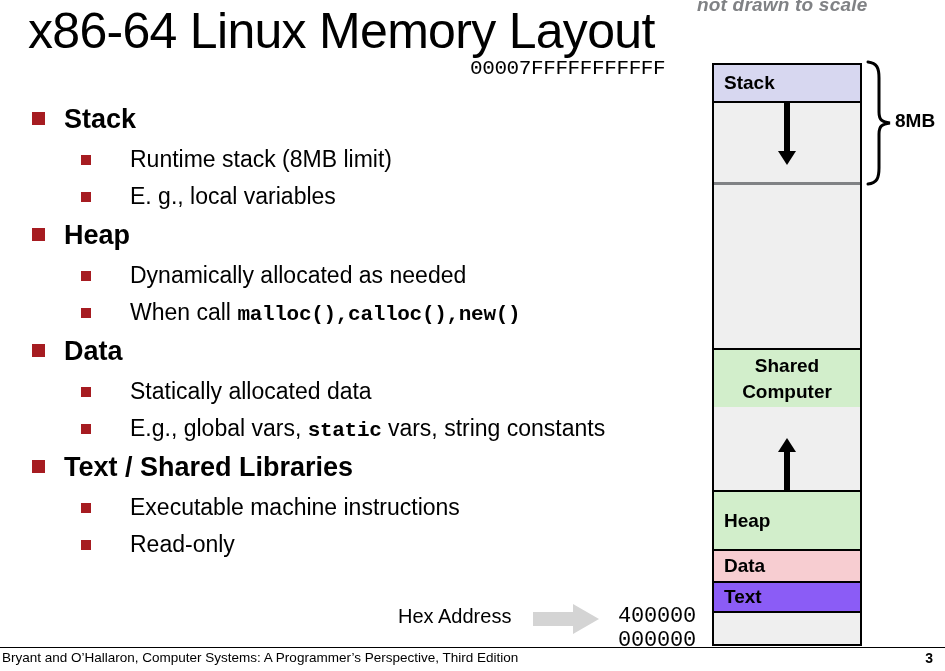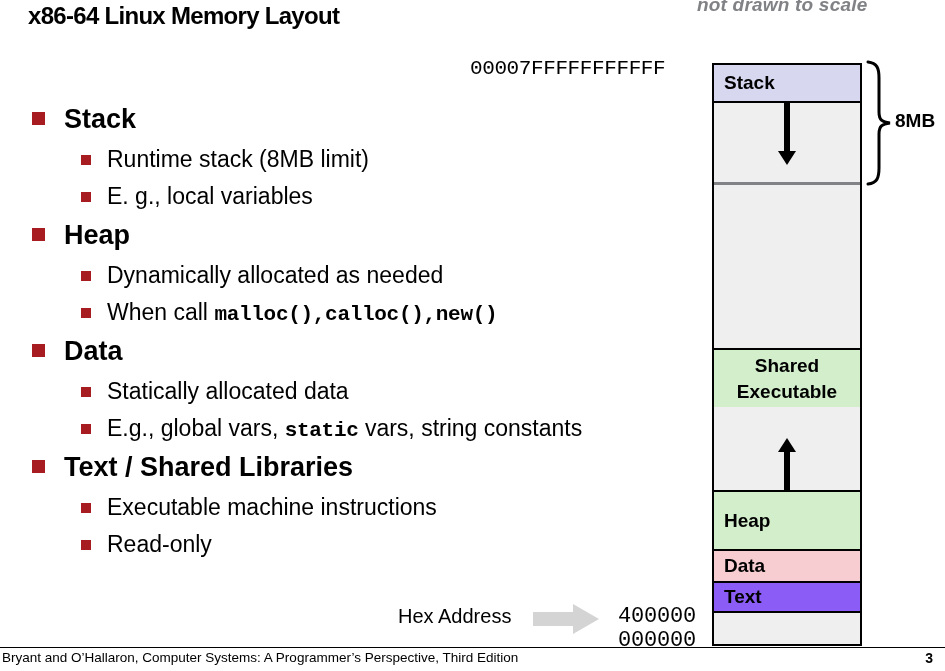--- a/index.html
+++ b/index.html
@@ -20,22 +20,22 @@
     font-size:19px;
     font-weight:bold;
     font-style:italic;
     color:#808285;
     letter-spacing:.2px;
     white-space:nowrap;
   }
   .title{
     position:absolute;
     left:28px; top:2px;
-    font-size:24px;
-    font-weight:bold;
+    font-size:50px;
+    font-weight:normal;
     letter-spacing:-0.7px;
     white-space:nowrap;
   }
   .top-address{
     position:absolute;
     left:470px; top:57px;
     font-family:"Liberation Mono", monospace;
     font-size:21px;
     font-weight:normal;
     letter-spacing:-0.4px;
@@ -65,21 +65,21 @@
     display:flex; align-items:flex-start;
     margin:0 0 2px 0;
     height:35px;
     padding-left:49px;
   }
   .lvl2 .sq{
     width:10px;height:10px;background:#A61C21;
     margin-top:13px;margin-right:16px;flex:0 0 auto;
   }
   .lvl2 .txt{
-    font-size:23px;line-height:35px;white-space:nowrap;
+    font-size:23px;line-height:35px;white-space:nowrap;margin-left:23px;
   }
   .mono{
     font-family:"Liberation Mono", monospace;
     font-size:21px;
     font-weight:bold;
     letter-spacing:-0.3px;
   }
 
   
   .diagram{
@@ -271,21 +271,21 @@
   <div class="diagram">
     <div class="blk b-stack lbl-left">
       <span>Stack</span>
     </div>
     <div class="blk b-gap1"></div>
     <div class="arrow-down"></div>
     <div class="grayline"></div>
     <div class="blk b-gap2"></div>
     <div class="blk b-shlib lbl-center">
       <span>Shared</span>
-      <span>Executable</span>
+      <span>Computer</span>
     </div>
     <div class="blk b-gap3"></div>
     <div class="arrow-up"></div>
     <div class="blk b-heap lbl-left">
       <span>Heap</span>
     </div>
     <div class="blk b-data lbl-left">
       <span>Data</span>
     </div>
     <div class="blk b-text lbl-left">

